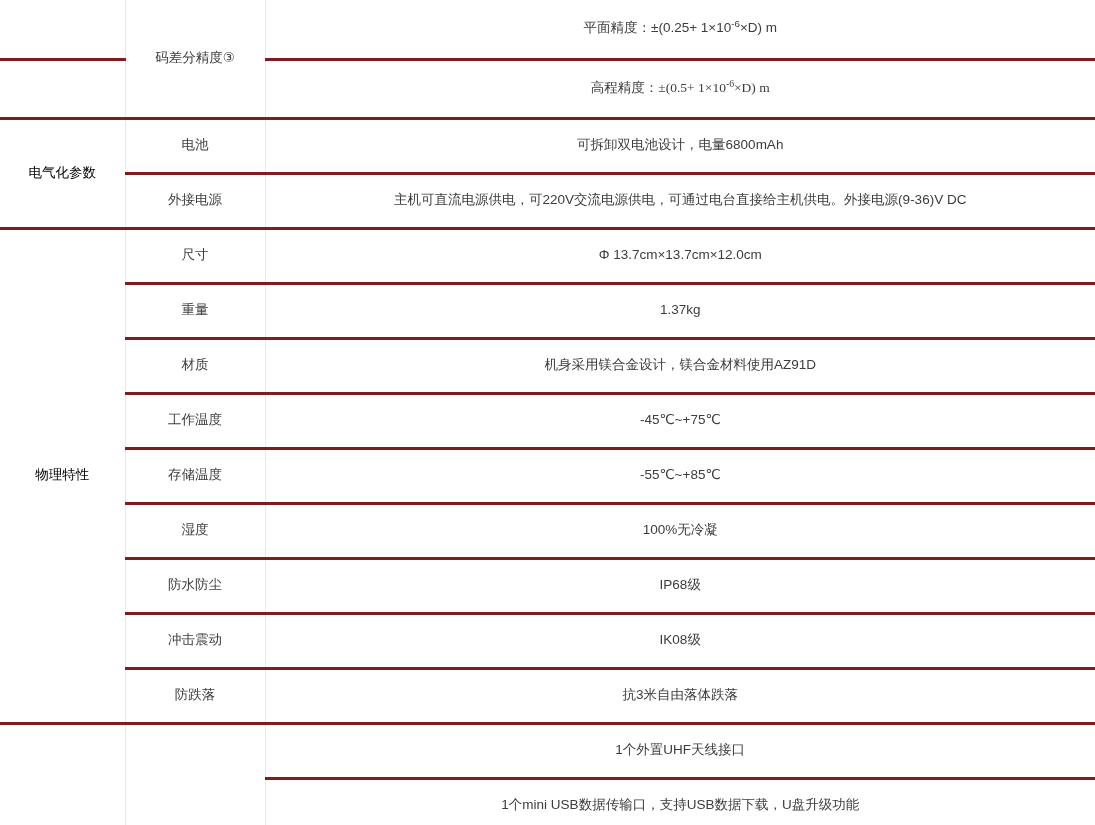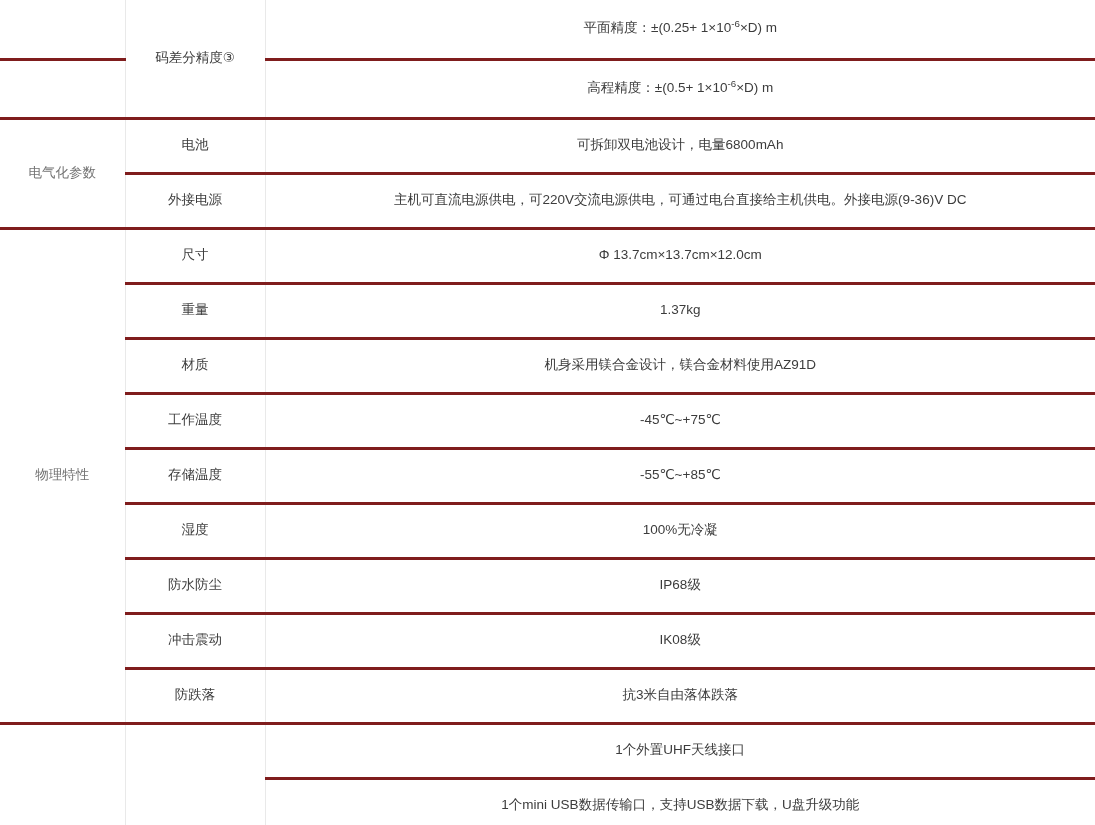--- a/index.html
+++ b/index.html
@@ -34,21 +34,21 @@
     border-right: 1px solid #e9e9e9;
     padding: 0 10px;
     vertical-align: middle;
     text-align: center;
     line-height: 1.7;
     color: #3c3c3c;
     font-size: 13.5px;
   }
   table.spec-table td.group-cell {
     border-right: 1px solid #e9e9e9;
-    color: #737373;
+    color: #000000;
   }
   table.spec-table td.param-cell {
     color: #3c3c3c;
   }
   table.spec-table td.value-cell {
     border-right: none;
     color: #3c3c3c;
     padding-left: 18px;
     padding-right: 18px;
   }
@@ -70,21 +70,21 @@
       <col class="c-group">
       <col class="c-param">
       <col class="c-value">
     </colgroup>
     <tbody>
         <tr class="top-partial" style="height: 59px;">
           <td class="group-cell"></td>
           <td class="param-cell" rowspan="2">码差分精度③</td>
           <td class="value-cell">平面精度：±(0.25+ 1×10<sup>-6</sup>×D) m</td>
         </tr>
-        <tr style="height: 59px;">
+        <tr style="height: 59px; font-family: Liberation Serif, serif;">
           <td class="group-cell"></td>
           <td class="value-cell">高程精度：±(0.5+ 1×10<sup>-6</sup>×D) m</td>
         </tr>
         <tr style="height: 55px;">
           <td class="group-cell" rowspan="2">电气化参数</td>
           <td class="param-cell">电池</td>
           <td class="value-cell">可拆卸双电池设计，电量6800mAh</td>
         </tr>
         <tr style="height: 55px;">
           <td class="param-cell">外接电源</td>

